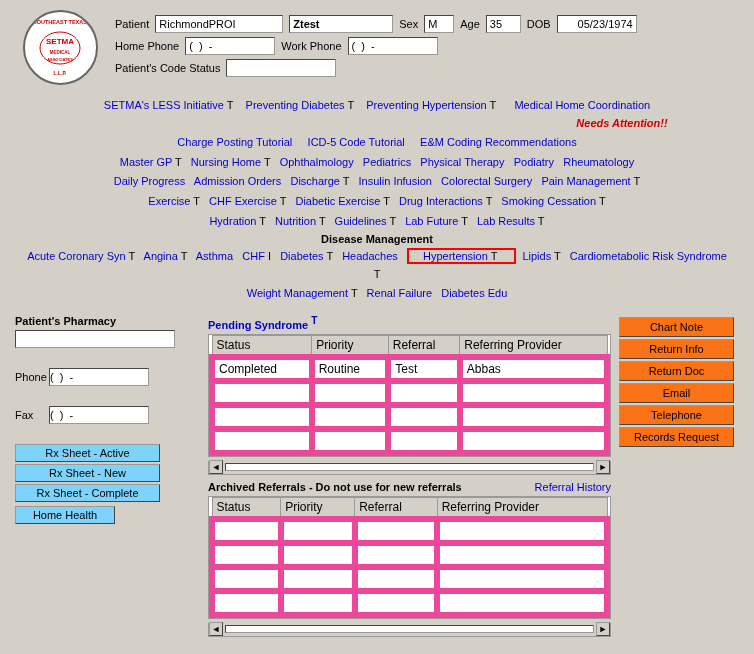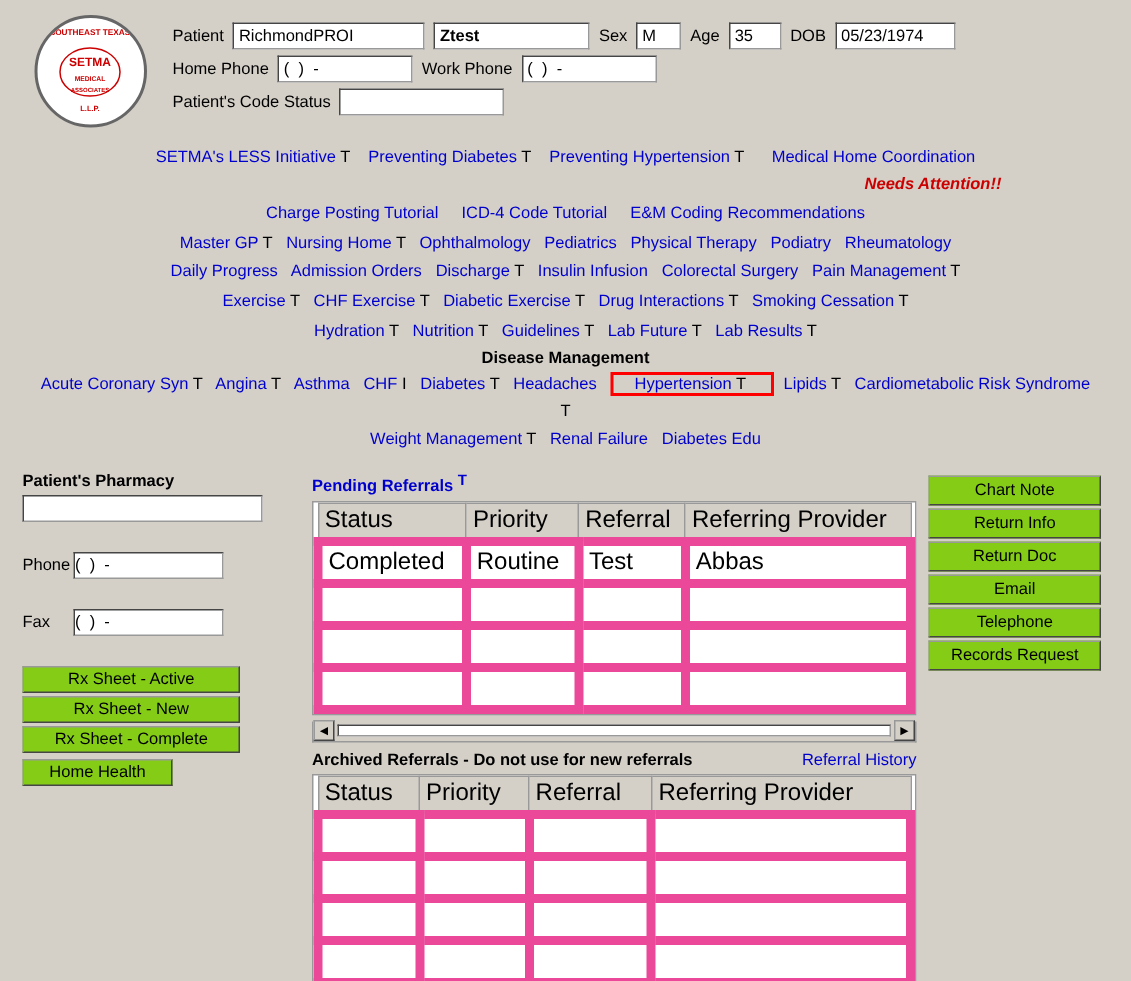--- a/index.html
+++ b/index.html
@@ -13,61 +13,61 @@
     .logo-circle { width: 75px; height: 75px; border-radius: 50%; border: 2px solid #666; background: #fff; display: flex; align-items: center; justify-content: center; font-size: 7px; font-weight: bold; color: #c00; text-align: center; position: relative; overflow: hidden; }
     
     .patient-fields { flex: 1; display: flex; flex-direction: column; gap: 4px; padding-left: 10px; padding-top: 5px; }
     .field-row { display: flex; align-items: center; gap: 6px; }
     .field-label { font-size: 11px; color: #000; white-space: nowrap; }
     .field-input { border: 1px inset #999; background: #fff; height: 18px; font-size: 11px; padding: 1px 3px; }
     .field-input-sm { width: 50px; }
     .field-input-md { width: 104px; font-weight: bold; }
     .field-input-lg { width: 128px; }
     .field-input-phone { width: 90px; }
-    .field-input-date { width: 80px; }
+    .field-input-date { width: 80px; text-align: right; }
     .field-input-code { width: 110px; }
     
     
     .nav-section { background: #d4d0c8; padding: 5px 20px; text-align: center; }
     .nav-row { margin: 2px 0; line-height: 1.6; }
     .nav-link { color: #0000cc; text-decoration: none; font-size: 11px; }
     .nav-link-red { color: #cc0000; text-decoration: none; font-size: 11px; font-weight: bold; font-style: italic; }
     
     
     .disease-mgmt { text-align: center; font-size: 11px; font-weight: bold; margin: 3px 0; }
     
     
     .content-area { display: flex; gap: 8px; padding: 5px 10px; }
     
     
     .left-panel { width: 185px; flex-shrink: 0; }
     .pharmacy-label { font-size: 11px; font-weight: bold; margin-bottom: 3px; }
     .phone-row { display: flex; align-items: center; gap: 4px; margin: 20px 0; }
     .phone-label { width: 30px; font-size: 11px; }
     .phone-input { border: 1px inset #999; background: #fff; height: 18px; width: 100px; font-size: 11px; }
-    .btn { border: 1px outset #999; background: #84cc16; padding: 2px 6px; font-size: 11px; cursor: pointer; width: 145px; text-align: center; margin: 2px 0; display: block; }
+    .btn { border: 1px outset #999; background: #7dd3fc; padding: 2px 6px; font-size: 11px; cursor: pointer; width: 145px; text-align: center; margin: 2px 0; display: block; }
     .btn-home { width: 100px; margin: 4px 0; }
     
     
     .center-panel { flex: 1; }
     .pending-label { font-size: 11px; font-weight: bold; margin-bottom: 3px; }
     .pending-label span { color: #0000cc; }
     
     .table-container { border: 1px solid #999; background: #fff; width: 100%; overflow: hidden; margin-bottom: 4px; }
-    .ref-table { width: 100%; border-collapse: collapse; font-size: 16px; }
+    .ref-table { width: 100%; border-collapse: collapse; font-size: 12px; }
     .ref-table th { background: #d4d0c8; border: 1px solid #999; padding: 2px 4px; font-weight: normal; text-align: left; }
     .ref-table td { border: 6px solid #ec4899; padding: 2px 4px; background: #fff; }
     
     .archived-header { display: flex; justify-content: space-between; align-items: center; margin: 6px 0 3px 0; }
     .archived-label { font-size: 11px; font-weight: bold; }
     .referral-history { color: #0000cc; font-size: 11px; text-decoration: none; }
     
     
     .right-panel { width: 120px; flex-shrink: 0; }
-    .right-btn { border: 1px outset #999; background: #84cc16; padding: 3px 6px; font-size: 11px; cursor: pointer; width: 115px; text-align: center; margin: 2px 0; display: block; }
+    .right-btn { border: 1px outset #999; background: #f97316; padding: 3px 6px; font-size: 11px; cursor: pointer; width: 115px; text-align: center; margin: 2px 0; display: block; }
     
     .sep { color: #000; font-size: 11px; }
   </style>
 </head>
 <body>
 
 <div class="main-container">
 
   <div class="header">
     <div class="logo-area">
@@ -126,21 +126,21 @@
     </div>
     <div class="nav-row" style="margin-top:-2px; margin-bottom:2px;">
       <span style="margin-left:490px;">
         <a href="#" class="nav-link-red">Needs Attention!!</a>
       </span>
     </div>
 
     <div class="nav-row">
       <a href="#" class="nav-link">Charge Posting Tutorial</a>
       <span class="sep">&nbsp;&nbsp;&nbsp;</span>
-      <a href="#" class="nav-link">ICD-4 Code Tutorial</a>
+      <a href="#" class="nav-link">ICD-5 Code Tutorial</a>
       <span class="sep">&nbsp;&nbsp;&nbsp;</span>
       <a href="#" class="nav-link">E&amp;M Coding Recommendations</a>
     </div>
 
     <div class="nav-row">
       <a href="#" class="nav-link">Master GP</a>
       <span class="sep"> T &nbsp;</span>
       <a href="#" class="nav-link">Nursing Home</a>
       <span class="sep"> T &nbsp;</span>
       <a href="#" class="nav-link">Ophthalmology</a>
@@ -248,21 +248,21 @@
       <button class="btn">Rx Sheet - Active</button>
       <button class="btn">Rx Sheet - New</button>
       <button class="btn">Rx Sheet - Complete</button>
       
       <button class="btn btn-home">Home Health</button>
     </div>
 
     <div class="center-panel">
 
       <div class="pending-label">
-        <span>Pending Referrals</span>
+        <span>Pending Syndrome</span>
         <span style="color:#0000cc; font-size:10px; vertical-align:super;"> T</span>
       </div>
 
       <div class="table-container">
         <table class="ref-table">
           <thead>
             <tr>
               <th>Status</th>
               <th>Priority</th>
               <th>Referral</th>

